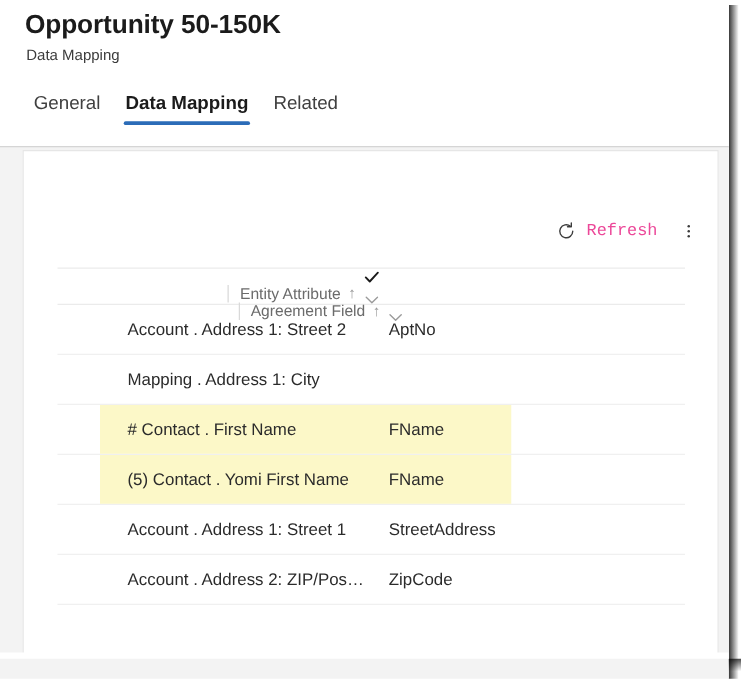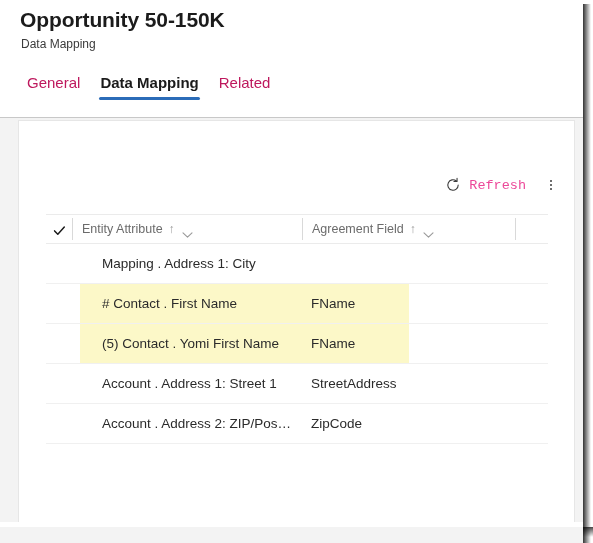--- a/index.html
+++ b/index.html
@@ -60,21 +60,21 @@
     left: 17px;
     top: 72px;
     height: 34px;
     display: flex;
     align-items: flex-start;
   }
   .tab {
     position: relative;
     padding: 0 10px;
     font-size: 15px;
-    color: #be185d;
+    color: #404040;
     line-height: 22px;
     cursor: pointer;
     white-space: nowrap;
   }
   .tab.active {
     font-weight: 600;
     color: #1b1b1b;
   }
   .tab.active .tab-underline {
     position: absolute;
@@ -160,20 +160,21 @@
     top: 93px;
     width: 502px;
   }
   .grid-head {
     display: flex;
     align-items: center;
     height: 30px;
     border-top: 1px solid #ebebeb;
     border-bottom: 1px solid #ebebeb;
     box-sizing: border-box;
+    flex-direction: column;
   }
   .check-cell {
     width: 26px;
     display: flex;
     align-items: center;
     justify-content: center;
     cursor: pointer;
   }
   .check-mark {
     width: 13px; height: 13px;
@@ -354,20 +355,24 @@
             <span class="chev">
               <svg width="11" height="8" viewBox="0 0 11 8" fill="none">
                 <path d="M1 1.8L5.5 6.2L10 1.8" stroke="#9a9a9a" stroke-width="1.1" stroke-linecap="round" stroke-linejoin="round"></path>
               </svg>
             </span>
           </div>
 
           <div class="col-head-end"></div>
         </div>
 
+        <div class="grid-row">
+          <div class="cell c1">Account . Address 1: Street 2</div>
+          <div class="cell c2">AptNo</div>
+        </div>
 
         <div class="grid-row">
           <div class="cell c1">Mapping . Address 1: City</div>
         </div>
 
         <div class="grid-row row-hl">
           <div class="cell c1"># Contact . First Name</div>
           <div class="cell c2">FName</div>
         </div>
 

